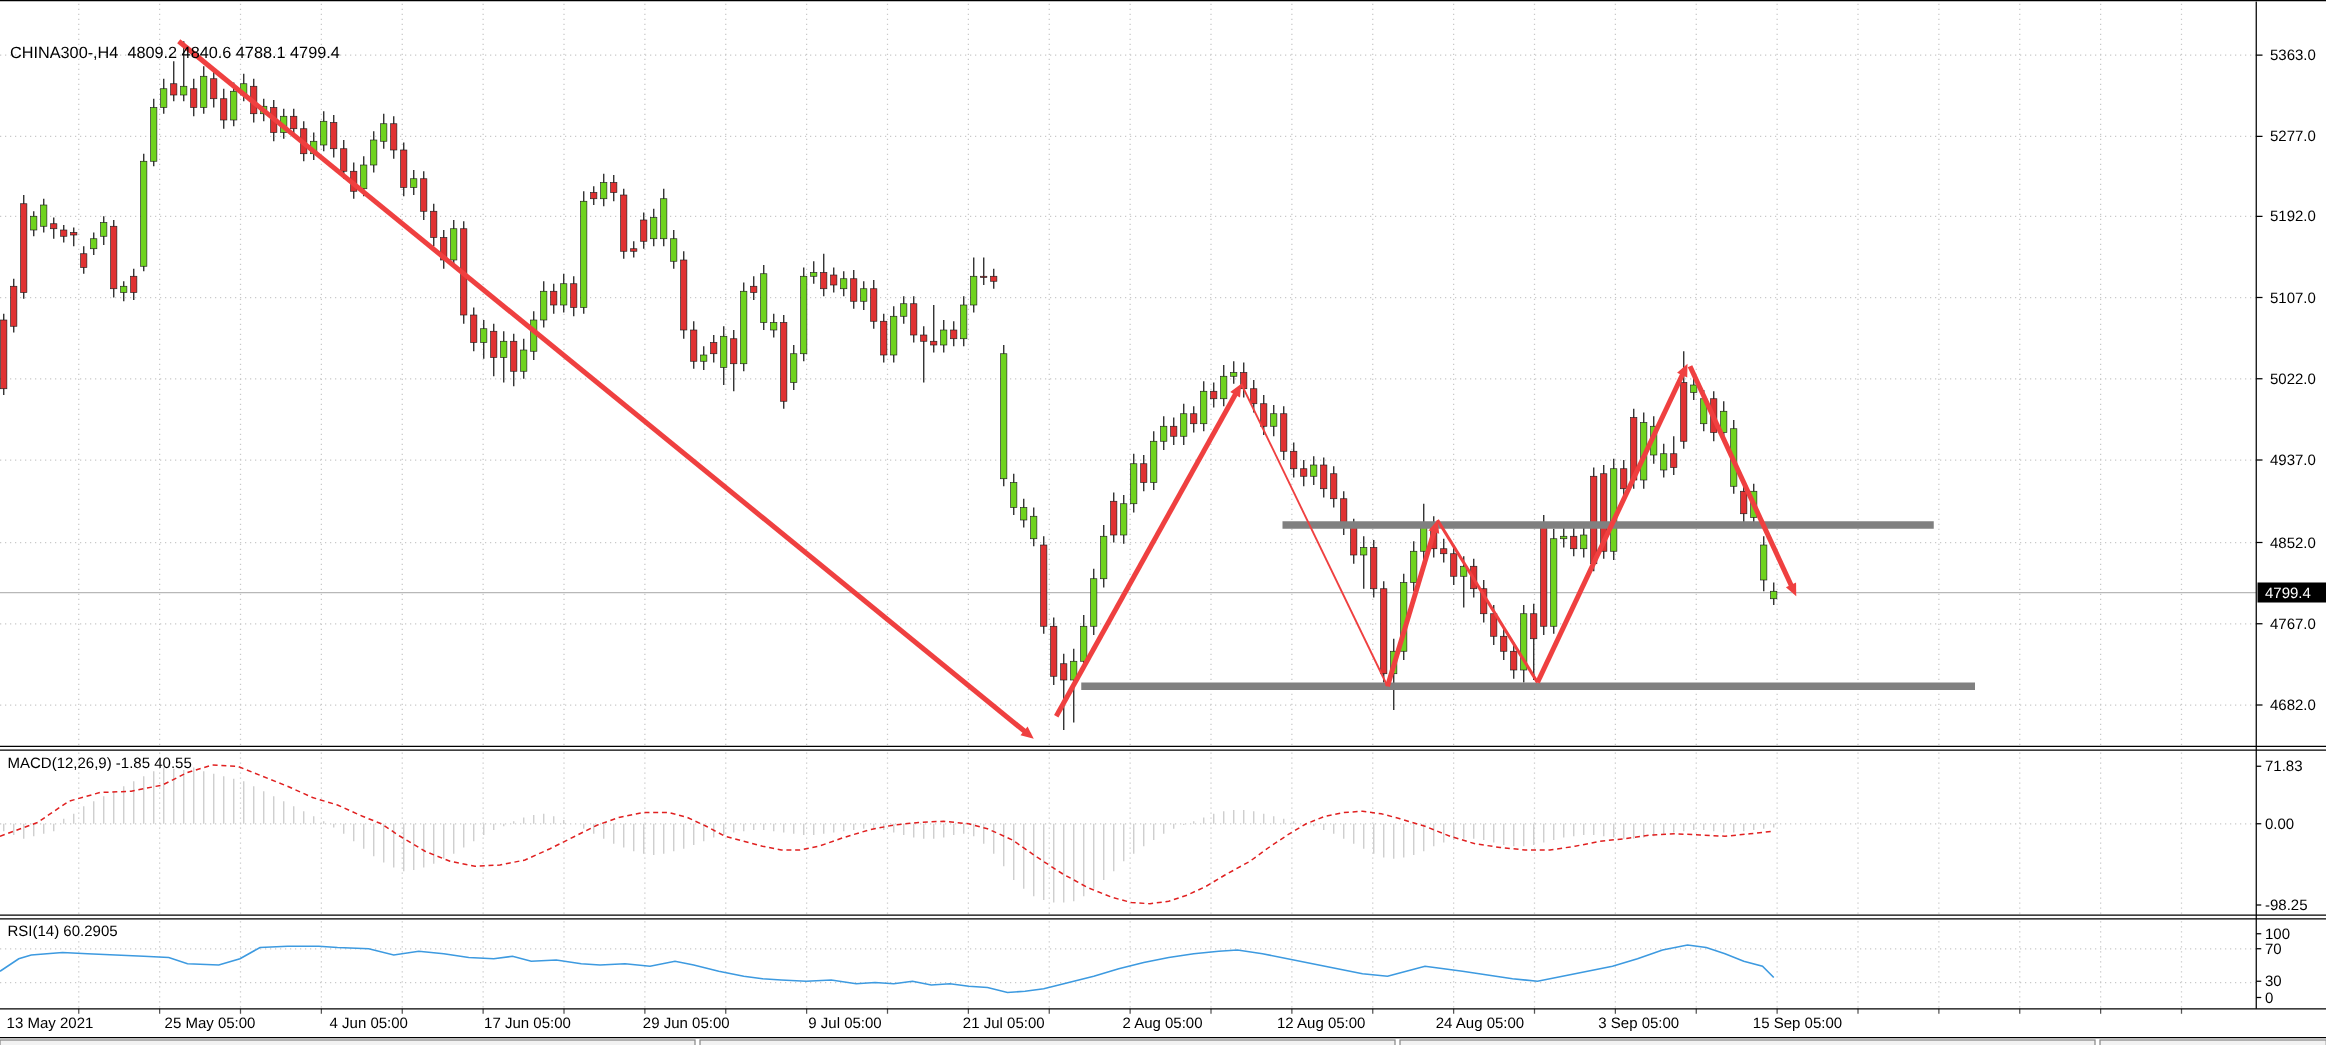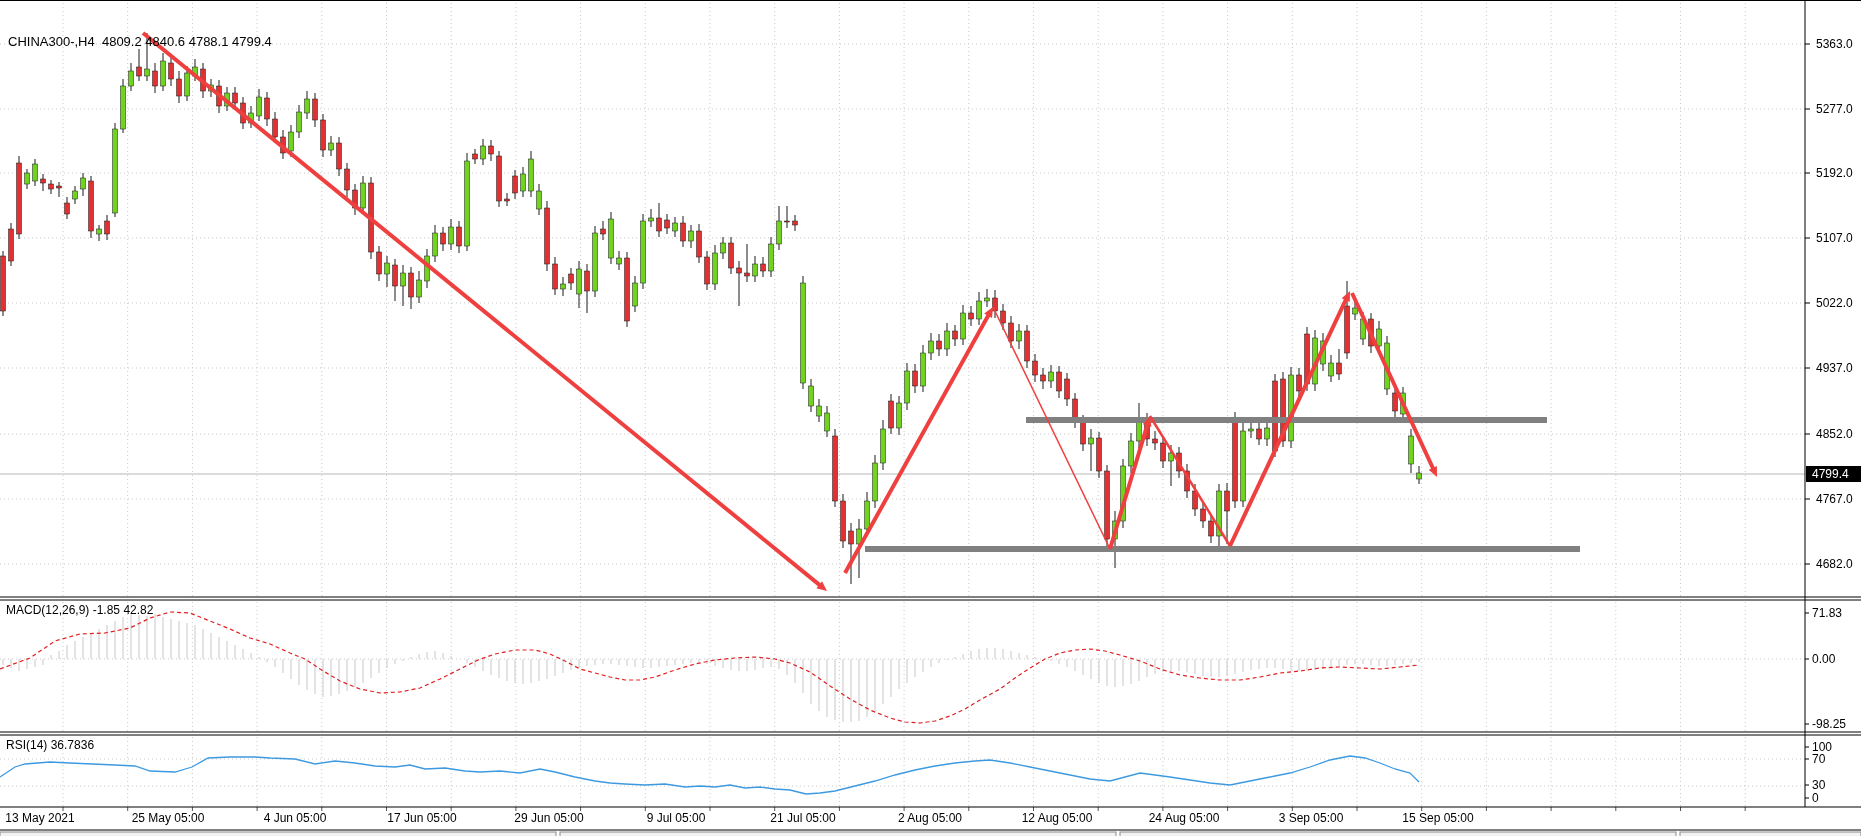--- a/index.html
+++ b/index.html
@@ -761,14 +761,14 @@
       <text x="803" y="821" font-size="12" font-family="&quot;Liberation Sans&quot;,sans-serif" fill="#000000" text-anchor="middle">21 Jul 05:00</text>
       <text x="930" y="821" font-size="12" font-family="&quot;Liberation Sans&quot;,sans-serif" fill="#000000" text-anchor="middle">2 Aug 05:00</text>
       <text x="1057" y="821" font-size="12" font-family="&quot;Liberation Sans&quot;,sans-serif" fill="#000000" text-anchor="middle">12 Aug 05:00</text>
       <text x="1184" y="821" font-size="12" font-family="&quot;Liberation Sans&quot;,sans-serif" fill="#000000" text-anchor="middle">24 Aug 05:00</text>
       <text x="1311" y="821" font-size="12" font-family="&quot;Liberation Sans&quot;,sans-serif" fill="#000000" text-anchor="middle">3 Sep 05:00</text>
       <text x="1438" y="821" font-size="12" font-family="&quot;Liberation Sans&quot;,sans-serif" fill="#000000" text-anchor="middle">15 Sep 05:00</text>
     </g>
   </svg>
 
 <div class="hdr" id="ohlc-header">CHINA300-,H4  4809.2 4840.6 4788.1 4799.4</div>
-<div class="hdr" id="macd-label">MACD(12,26,9) -1.85 42.82</div>
-<div class="hdr" id="rsi-label">RSI(14) 36.7836</div>
+<div class="hdr" id="macd-label">MACD(12,26,9) -1.85 40.55</div>
+<div class="hdr" id="rsi-label">RSI(14) 60.2905</div>
 
 </body></html>

